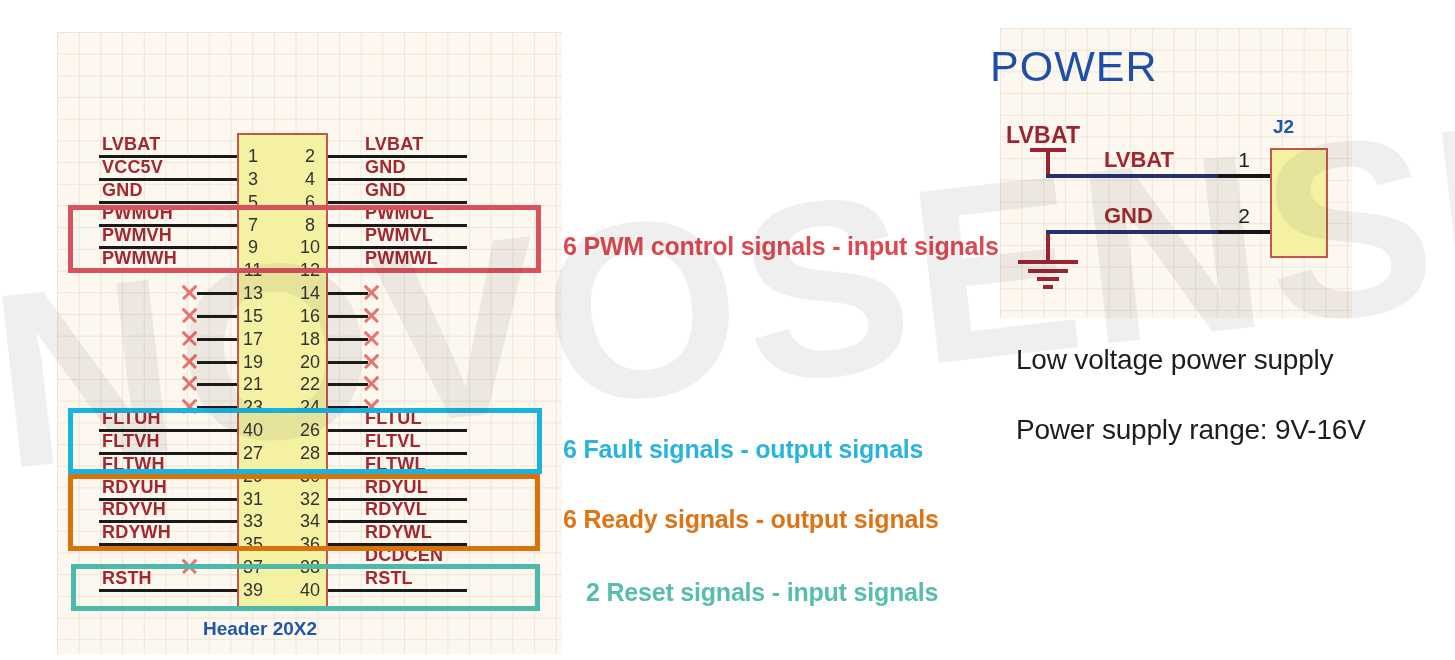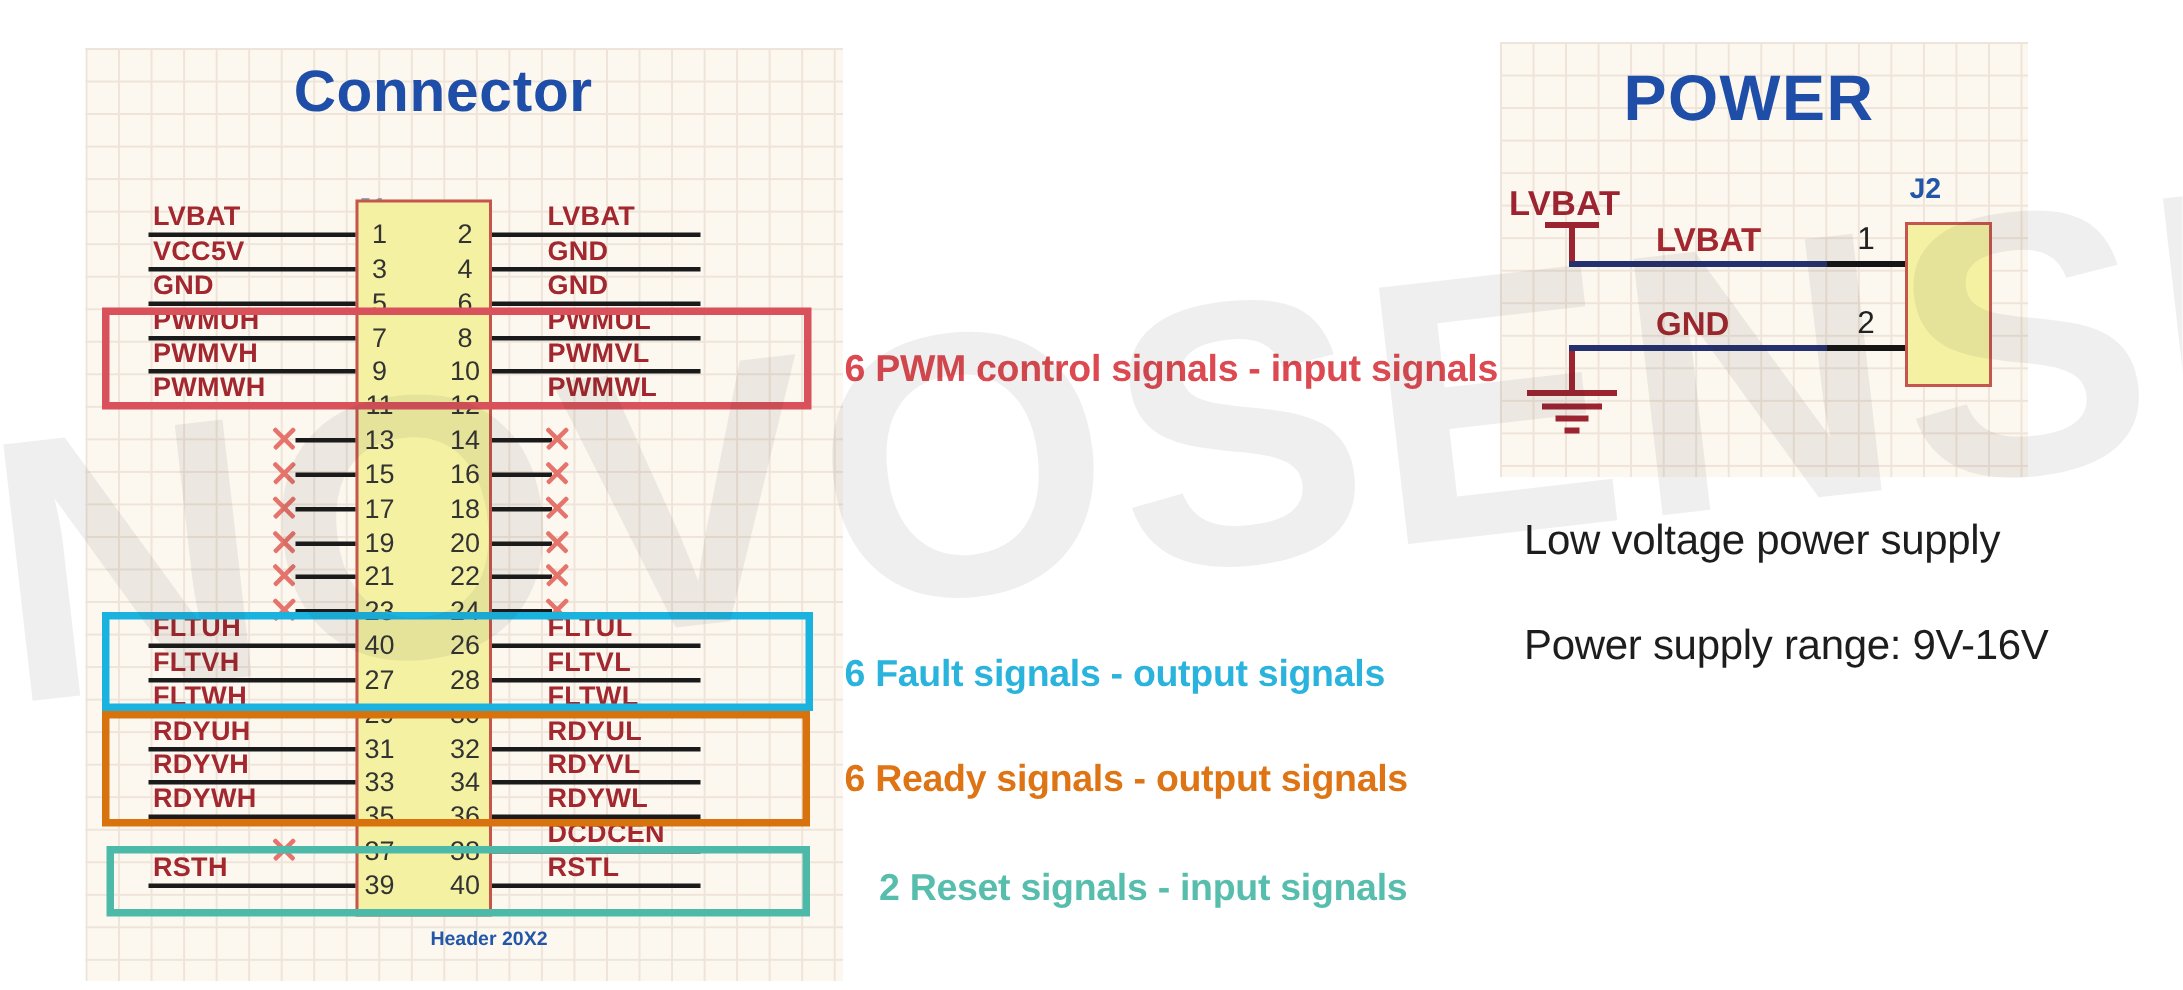--- a/index.html
+++ b/index.html
@@ -23,30 +23,30 @@
   .power-panel{left:1000px;top:28px;width:352px;height:290px;}
 
   
   .mcu-title{
     position:absolute;left:0;top:8px;width:100%;
     display:flex;justify-content:center;gap:46px;
     transform:translateX(-14px);
     font-size:39px;font-weight:700;color:#1e4ea8;letter-spacing:.5px;
   }
   .power-title{
-    position:absolute;left:0;top:14px;width:100%;text-align:center;
+    position:absolute;left:0;top:14px;width:100%;text-align:left;
     transform:translateX(-10px);
-    font-size:43px;font-weight:700;color:#1e4ea8;letter-spacing:1px;
+    font-size:43px;font-weight:400;color:#1e4ea8;letter-spacing:1px;
   }
   .designator{position:absolute;font-size:19px;font-weight:700;color:#2156a8;}
   .j1-desig{left:180px;top:76px;margin-top:21px;}
   .j2-desig{left:273px;top:88px;}
   .footprint{
-    position:absolute;left:146px;top:586px;width:162px;text-align:right;
-    font-size:13px;font-weight:700;color:#2156a8;
+    position:absolute;left:146px;top:586px;width:162px;text-align:left;
+    font-size:19px;font-weight:700;color:#2156a8;
   }
 
   
   .conn-body{position:absolute;background:#f5f1a3;border:2px solid #c4564e;}
   .j1-body{left:180px;top:101px;width:91px;height:478px;}
   .j2-body{left:270px;top:120px;width:58px;height:110px;}
 
   
   .prow{position:absolute;left:0;width:100%;height:0;}
   .wire{position:absolute;top:-1px;height:3px;background:#1a1a1a;}
@@ -135,21 +135,20 @@
     transform:rotate(-6.5deg);
     z-index:6;pointer-events:none;user-select:none;
   }
 </style>
 </head>
 <body>
 
 <section class="panel mcu-panel">
 
   <div class="mcu-title">
-    <span>Connector</span>
   </div>
 
   <div class="designator j1-desig">J1</div>
 
   <div class="conn-body j1-body"></div>
 
   <div id="pin-rows">
       <div class="prow" style="top: 124px;">
         <div class="wire wl"></div>
         <div class="netlbl ll">LVBAT</div>

